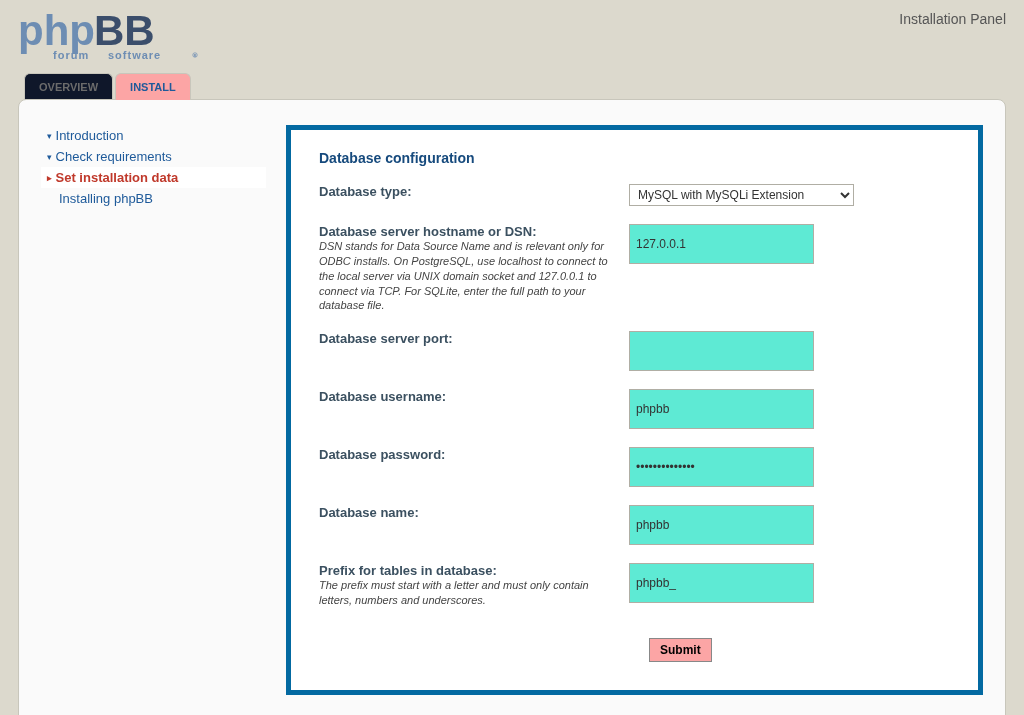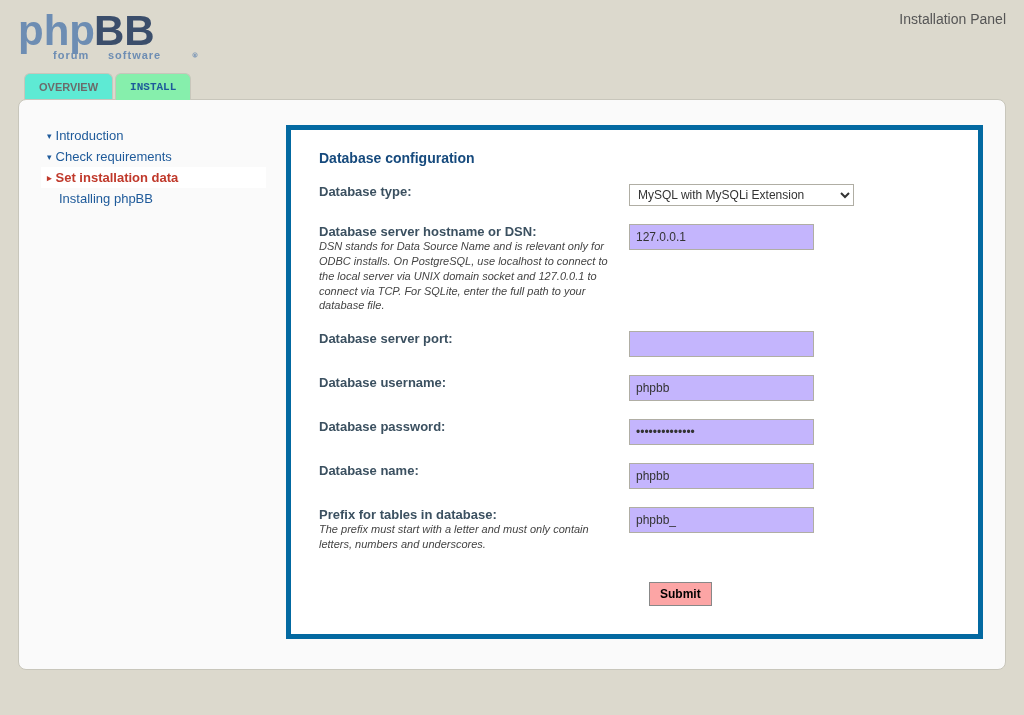--- a/index.html
+++ b/index.html
@@ -32,33 +32,32 @@
       gap: 0;
       margin-left: 18px;
       margin-top: 8px;
       padding-left: 6px;
     }
     .tab {
       padding: 7px 14px;
       font-size: 11px;
       font-weight: bold;
       color: #6b6b6b;
-      background: #5eead4;
+      background: #0f172a;
       border: 1px solid #c8c6bb;
       border-bottom: none;
       border-radius: 6px 6px 0 0;
       cursor: pointer;
       margin-right: 2px;
     }
     .tab.active {
-      background: #86efac;
+      background: #fca5a5;
       color: #1e5a9a;
       position: relative;
       z-index: 3;
-      font-family: Liberation Mono, monospace;
     }
     .panel {
       background: #fafafa;
       border: 1px solid #c8c6bb;
       border-radius: 8px;
       margin: 0 18px 18px 18px;
       padding: 25px 22px 30px 22px;
       position: relative;
     }
     .panel-wrap {
@@ -128,22 +127,22 @@
       font-style: italic;
       color: #444;
       font-size: 11px;
       line-height: 1.35;
     }
     .form-input-col {
       flex: 1;
     }
     .text-input {
       width: 185px;
-      padding: 5px 6px;
-      background: #c4b5fd;
+      padding: 12px 6px;
+      background: #5eead4;
       border: 1px solid #b0aea4;
       font-size: 12px;
       font-family: inherit;
       color: #333;
     }
     select.text-input {
       width: 225px;
       background: #fff;
       padding: 2px 4px;
     }

